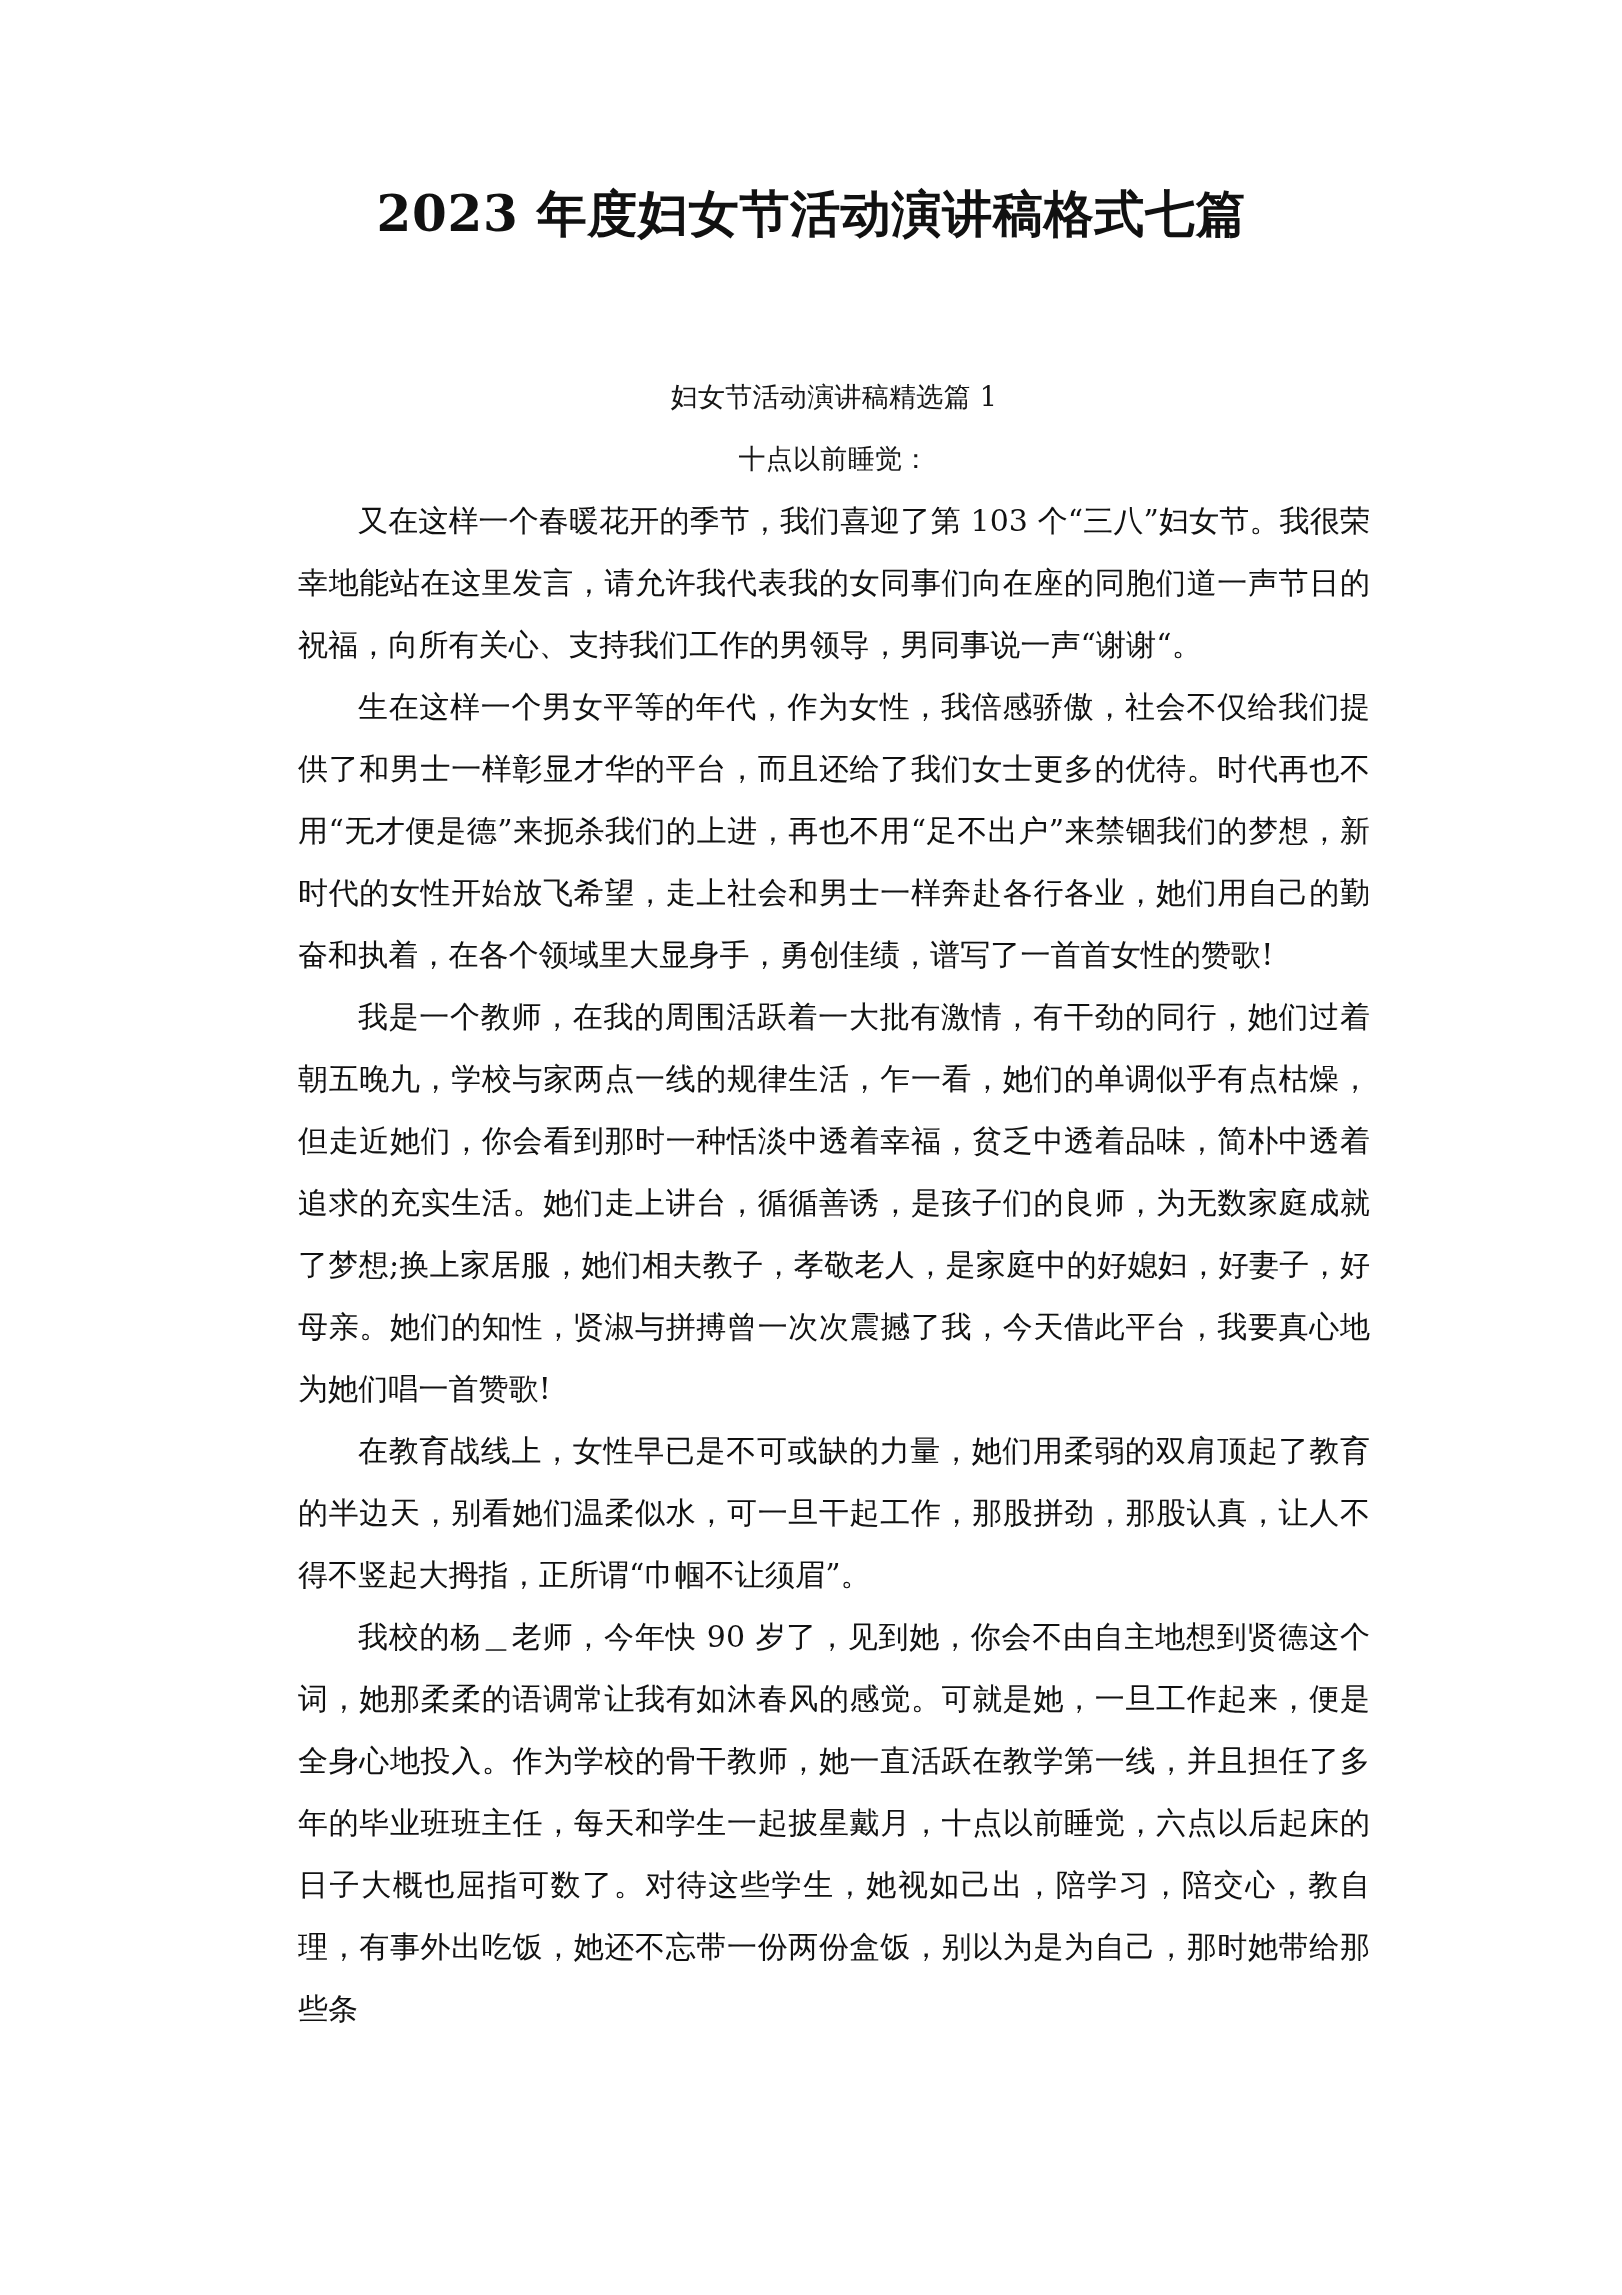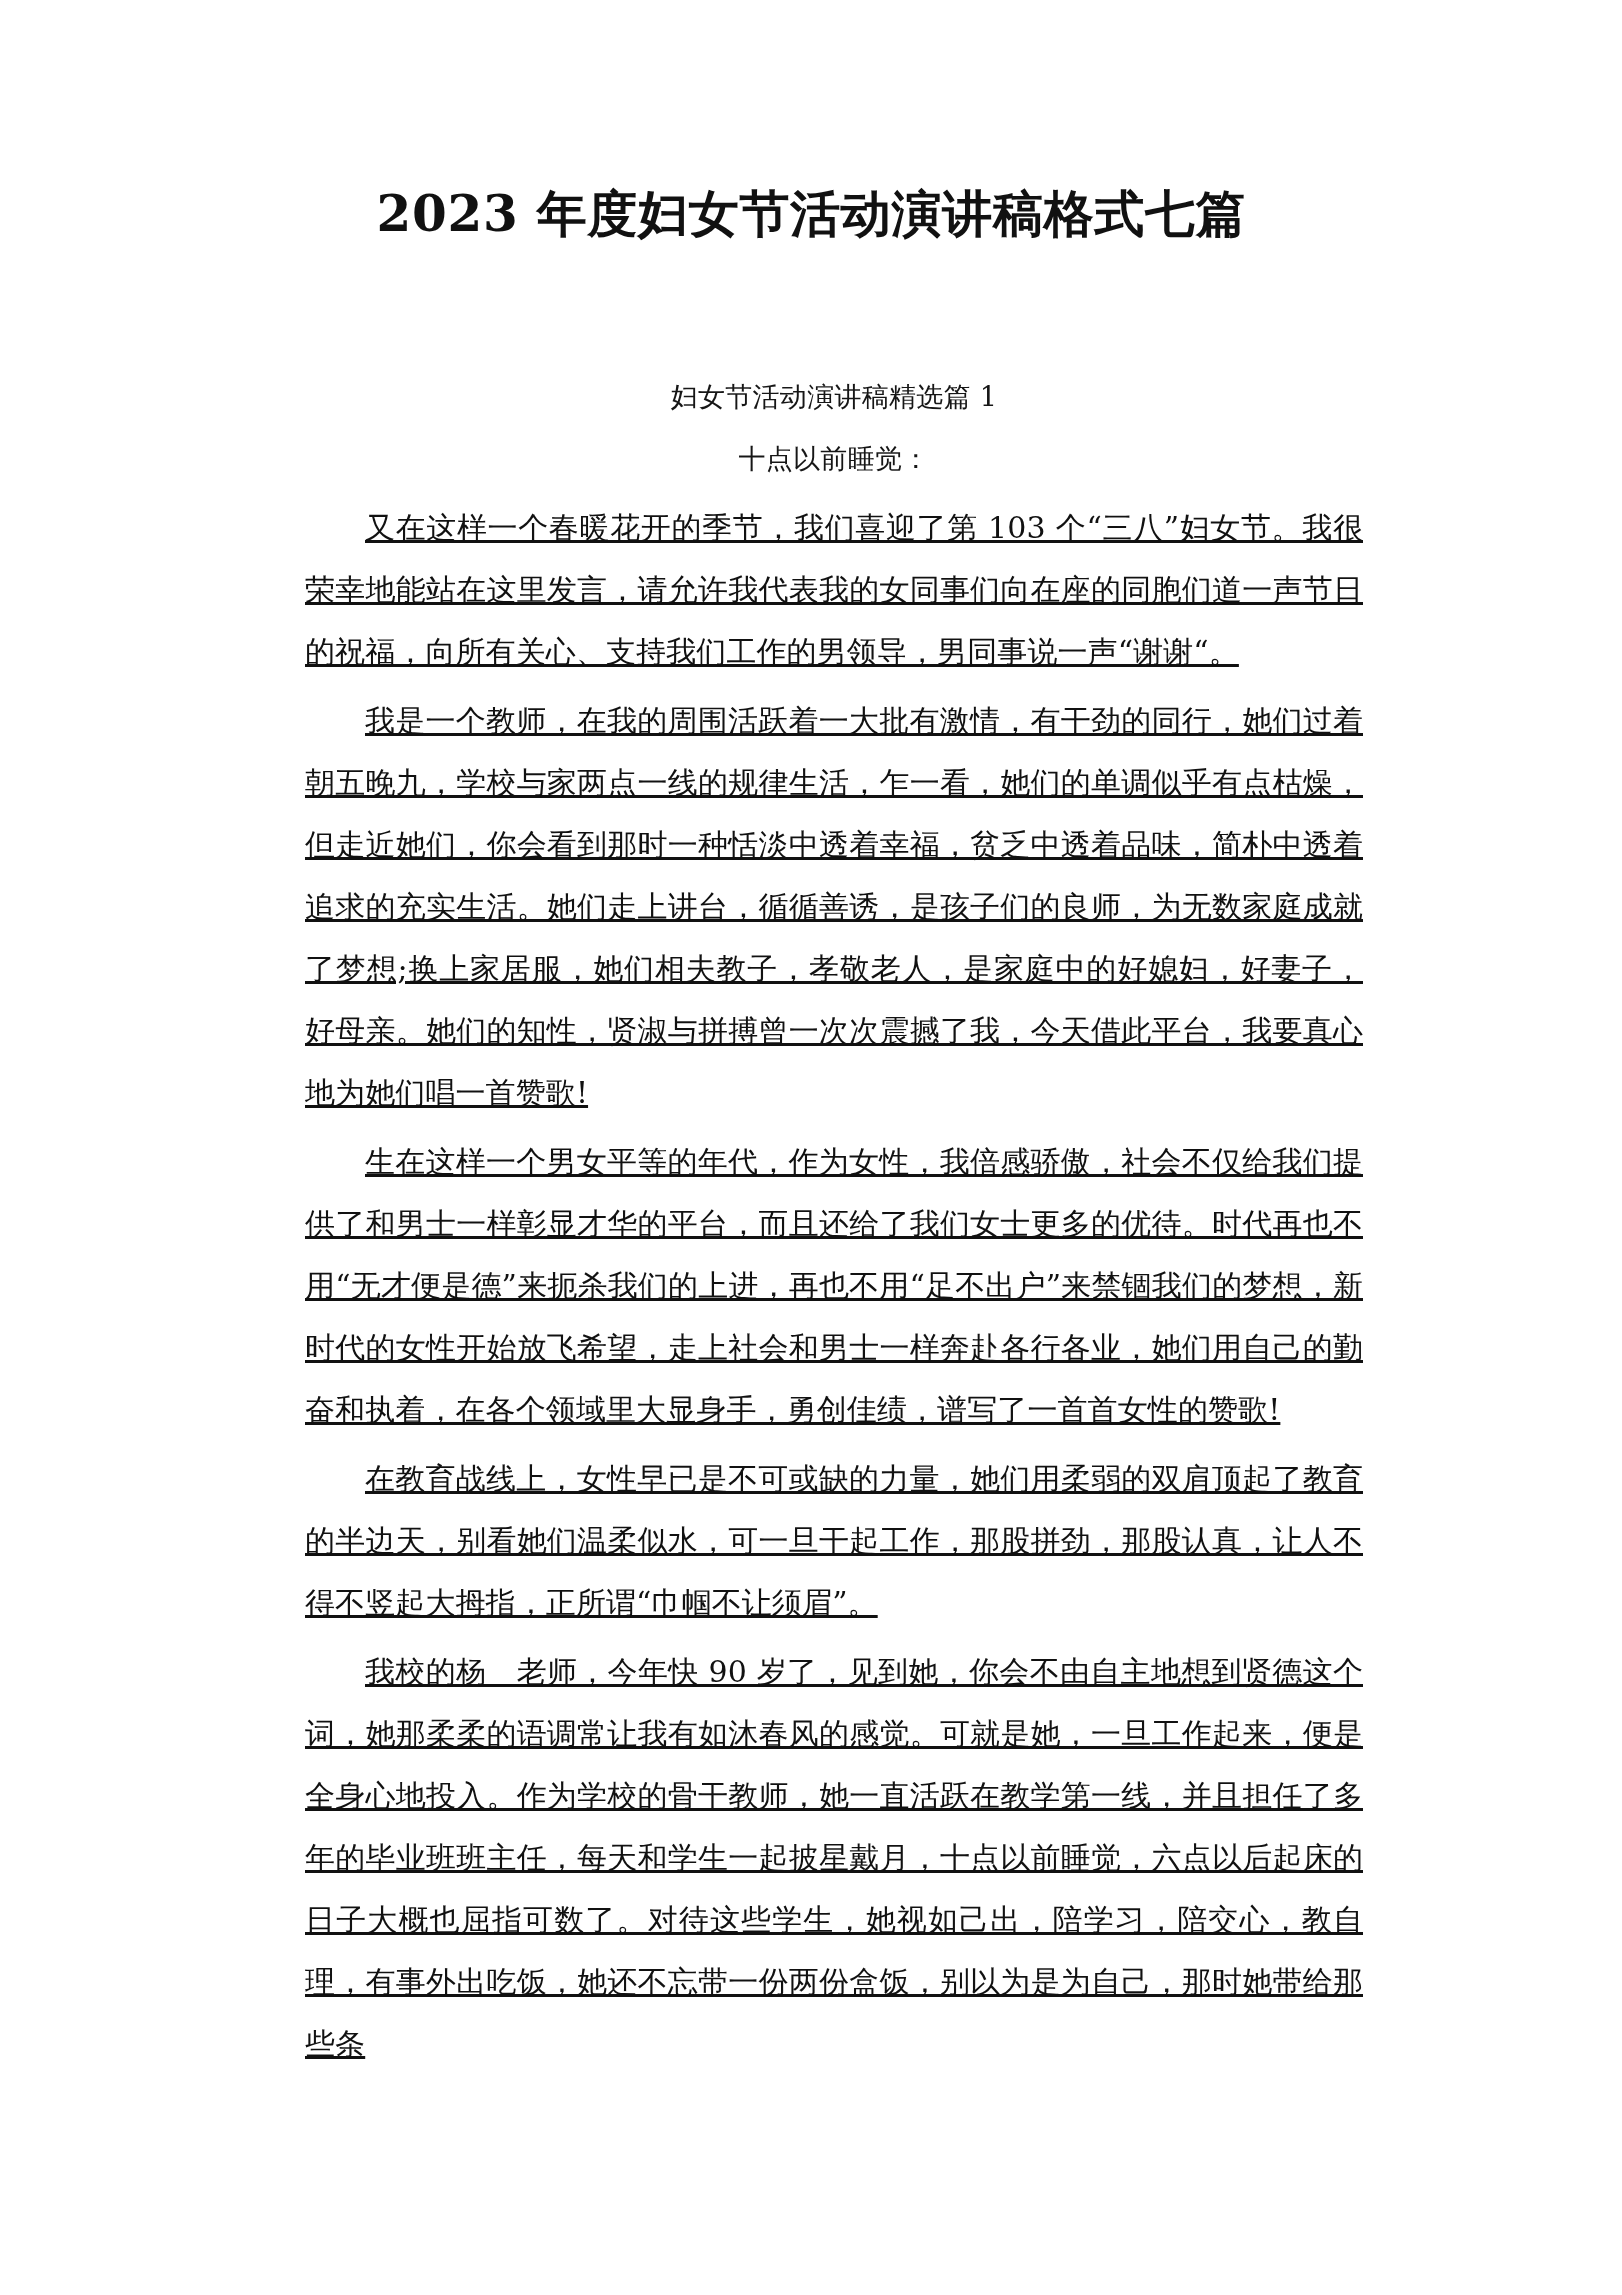--- a/index.html
+++ b/index.html
@@ -59,43 +59,42 @@
   
   .para {
     font-size: 30px;
     line-height: 62px;
     text-align: justify;
     text-align-last: left;
     text-justify: inter-character;
     text-indent: 60px;
     letter-spacing: 0.1px;
     color: #111111;
-    margin: 7px;
-    text-decoration: underline;
+    margin: 0;
   }
 </style>
 </head>
 <body>
 
 <div class="page">
 
   <div class="doc-title">2023 年度妇女节活动演讲稿格式七篇</div>
 
   <div class="body-col">
 
     <div class="lead-line">妇女节活动演讲稿精选篇 1</div>
 
     <div class="lead-line">十点以前睡觉：</div>
 
 
     <p class="para">又在这样一个春暖花开的季节，我们喜迎了第 103 个“三八”妇女节。我很荣幸地能站在这里发言，请允许我代表我的女同事们向在座的同胞们道一声节日的祝福，向所有关心、支持我们工作的男领导，男同事说一声“谢谢“。</p>
 
+    <p class="para">生在这样一个男女平等的年代，作为女性，我倍感骄傲，社会不仅给我们提供了和男士一样彰显才华的平台，而且还给了我们女士更多的优待。时代再也不用“无才便是德”来扼杀我们的上进，再也不用“足不出户”来禁锢我们的梦想，新时代的女性开始放飞希望，走上社会和男士一样奔赴各行各业，她们用自己的勤奋和执着，在各个领域里大显身手，勇创佳绩，谱写了一首首女性的赞歌!</p>
+
     <p class="para">我是一个教师，在我的周围活跃着一大批有激情，有干劲的同行，她们过着朝五晚九，学校与家两点一线的规律生活，乍一看，她们的单调似乎有点枯燥，但走近她们，你会看到那时一种恬淡中透着幸福，贫乏中透着品味，简朴中透着追求的充实生活。她们走上讲台，循循善诱，是孩子们的良师，为无数家庭成就了梦想;换上家居服，她们相夫教子，孝敬老人，是家庭中的好媳妇，好妻子，好母亲。她们的知性，贤淑与拼搏曾一次次震撼了我，今天借此平台，我要真心地为她们唱一首赞歌!</p>
-
-    <p class="para">生在这样一个男女平等的年代，作为女性，我倍感骄傲，社会不仅给我们提供了和男士一样彰显才华的平台，而且还给了我们女士更多的优待。时代再也不用“无才便是德”来扼杀我们的上进，再也不用“足不出户”来禁锢我们的梦想，新时代的女性开始放飞希望，走上社会和男士一样奔赴各行各业，她们用自己的勤奋和执着，在各个领域里大显身手，勇创佳绩，谱写了一首首女性的赞歌!</p>
 
     <p class="para">在教育战线上，女性早已是不可或缺的力量，她们用柔弱的双肩顶起了教育的半边天，别看她们温柔似水，可一旦干起工作，那股拼劲，那股认真，让人不得不竖起大拇指，正所谓“巾帼不让须眉”。</p>
 
     <p class="para">我校的杨＿老师，今年快 90 岁了，见到她，你会不由自主地想到贤德这个词，她那柔柔的语调常让我有如沐春风的感觉。可就是她，一旦工作起来，便是全身心地投入。作为学校的骨干教师，她一直活跃在教学第一线，并且担任了多年的毕业班班主任，每天和学生一起披星戴月，十点以前睡觉，六点以后起床的日子大概也屈指可数了。对待这些学生，她视如己出，陪学习，陪交心，教自理，有事外出吃饭，她还不忘带一份两份盒饭，别以为是为自己，那时她带给那些条</p>
 
   </div>
 
 </div>
 
 

